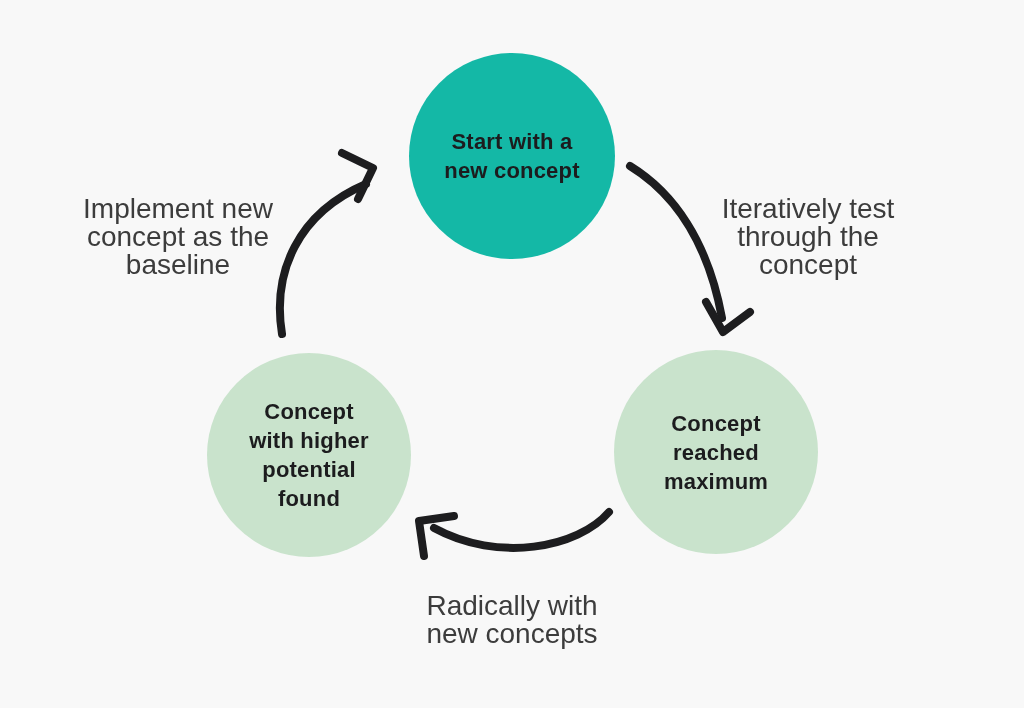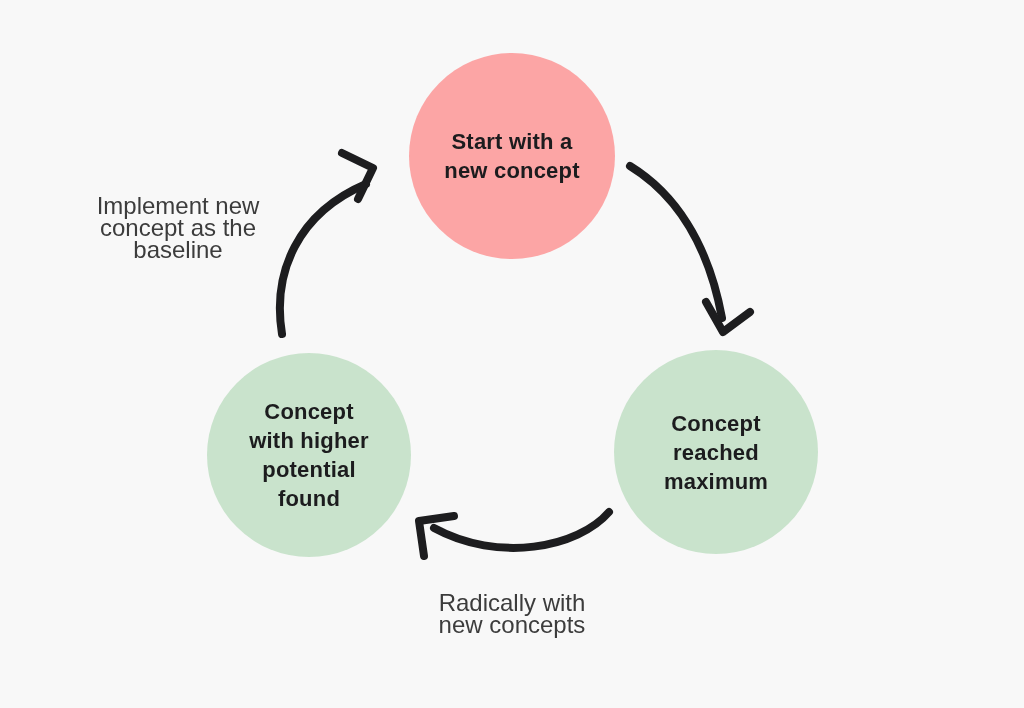--- a/index.html
+++ b/index.html
@@ -45,22 +45,22 @@
     color: #1c1c1e;
     letter-spacing: 0.2px;
   }
   .node-start    { left: 409px; top: 53px;  width: 206px; height: 206px; }
   .node-maximum  { left: 614px; top: 350px; width: 204px; height: 204px; }
   .node-potential{ left: 207px; top: 353px; width: 204px; height: 204px; }
   .edge-label {
     position: absolute;
     white-space: pre-line;
     text-align: center;
-    font-size: 24px;
-    line-height: 22px;
+    font-size: 28px;
+    line-height: 28px;
     color: #3c3c3c;
   }
   .edge-label-iterate   { left: 698px; top: 195px; width: 220px; }
   .edge-label-radical   { left: 402px; top: 592px; width: 220px; }
   .edge-label-implement { left: 68px;  top: 195px; width: 220px; }
 </style>
 </head>
 <body>
 
 <div class="canvas" style="background-color: rgb(248, 248, 248);">
@@ -76,38 +76,41 @@
       <path d="M 630 166 C 674 193, 708 242, 722 318" stroke="#1d1d1f"></path>
       <path d="M 706 302 L 723 332 L 750 312" stroke="#1d1d1f"></path>
     </g>
 
     <g>
       <path d="M 609 512 C 578 548, 498 563, 434 528" stroke="#1d1d1f"></path>
       <path d="M 454 516 L 419 521 L 424 556" stroke="#1d1d1f"></path>
     </g>
   </svg>
 
-  <div class="node-circle node-start" style="background-color: #fca5a5;">
+  <div class="node-circle node-start" style="background-color: #14b8a6;">
     <div class="node-label">Start with a
 new concept</div>
   </div>
 
   <div class="node-circle node-maximum" style="background-color: rgb(201, 227, 204);">
     <div class="node-label">Concept
 reached
 maximum</div>
   </div>
 
   <div class="node-circle node-potential" style="background-color: rgb(201, 227, 204);">
     <div class="node-label">Concept
 with higher
 potential
 found</div>
   </div>
 
+  <div class="edge-label edge-label-iterate">Iteratively test
+through the
+concept</div>
 
   <div class="edge-label edge-label-radical">Radically with
 new concepts</div>
 
   <div class="edge-label edge-label-implement">Implement new
 concept as the
 baseline</div>
 
 </div>
 

